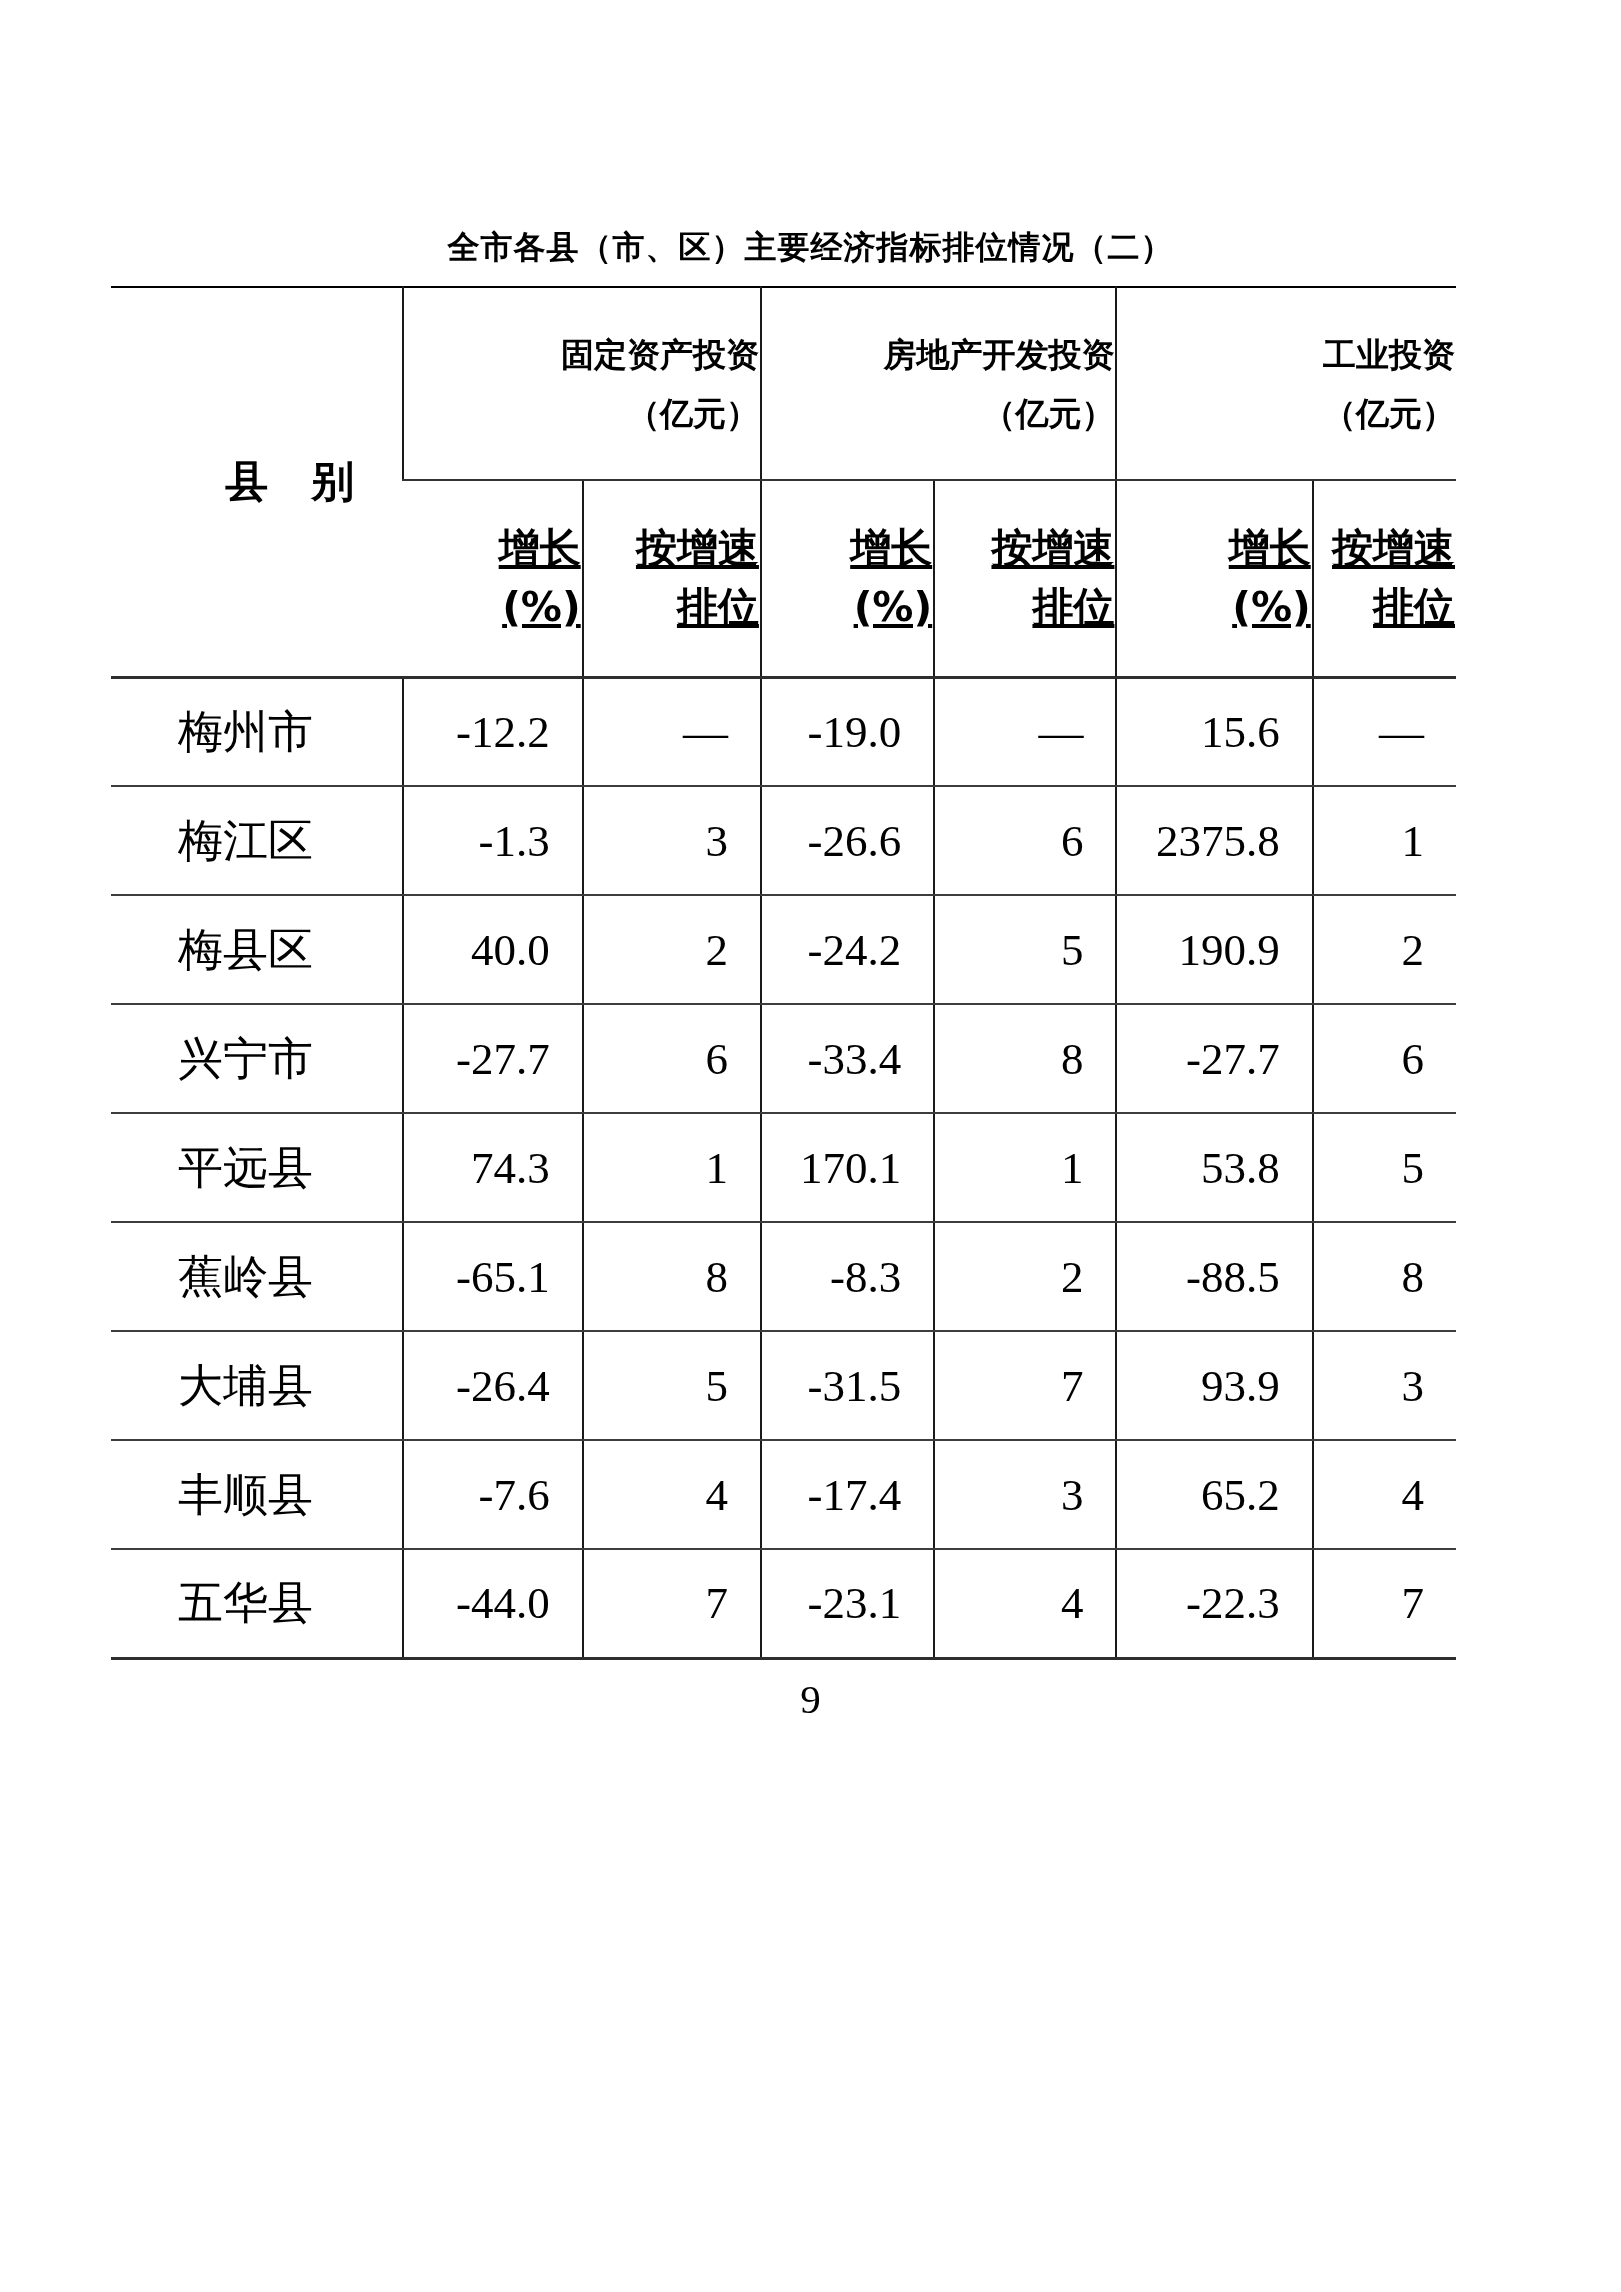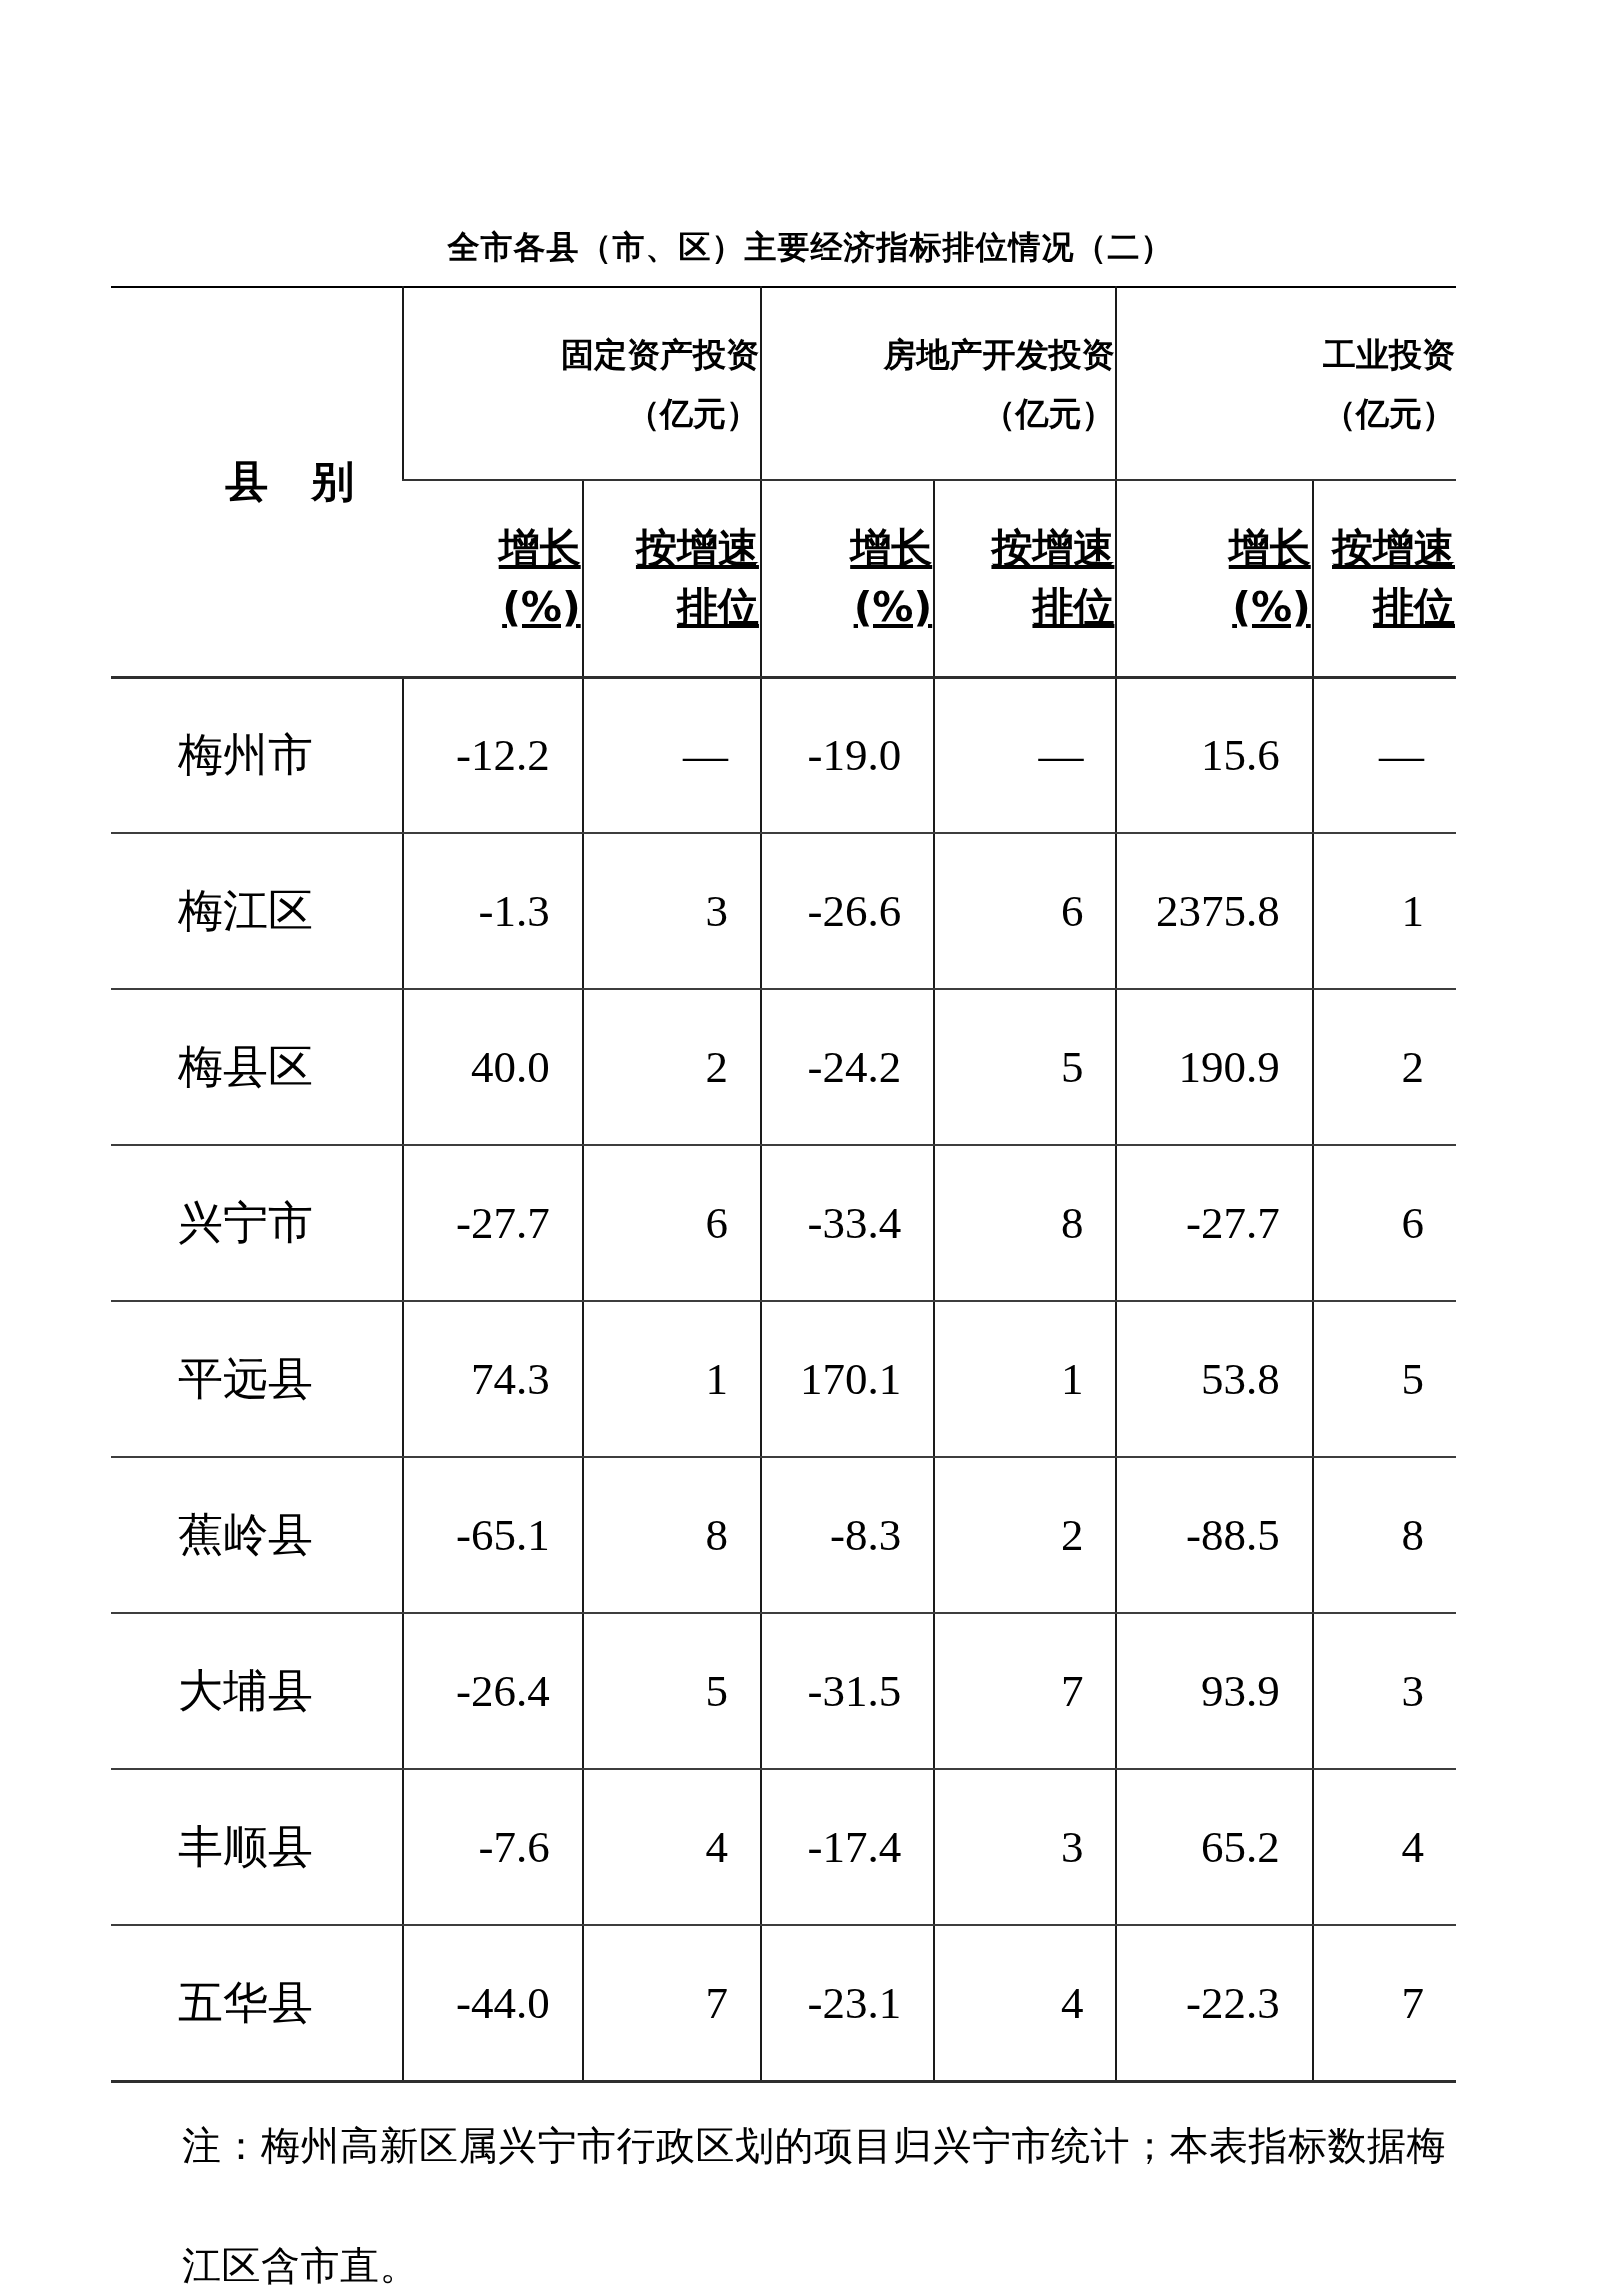--- a/index.html
+++ b/index.html
@@ -34,21 +34,21 @@
   }
   table.indicators th, table.indicators td {
     border-left: 2px solid #1a1a1a;
     vertical-align: middle;
     overflow: hidden;
   }
   table.indicators tr > *:first-child { border-left: none; }
 
   tr.group-row    { height: 193px; }
   tr.subhead-row  { height: 197px; }
-  tr.data-row     { height: 156px; }
+  tr.data-row     { height: 109px; }
 
   th.group-cell {
     font-family: Liberation Sans, sans-serif;
     font-weight: bold;
     font-size: 33px;
     text-align: right;
     line-height: 59px;
     border-bottom: 2px solid #333333;
   }
   th.corner-cell {
@@ -237,21 +237,17 @@
         <td class="value-cell">-44.0</td>
         <td class="value-cell">7</td>
         <td class="value-cell">-23.1</td>
         <td class="value-cell">4</td>
         <td class="value-cell">-22.3</td>
         <td class="value-cell">7</td>
       </tr>
     </tbody>
   </table>
 
-  <div class="note-block">
-    <div class="note-line">注：梅州高新区属兴宁市行政区划的项目归兴宁市统计；本表指标数据梅</div>
-    <div class="note-line">江区含市直。</div>
-  </div>
 
   <div class="page-number">9</div>
 
 </div>
 
 
 </body></html>

